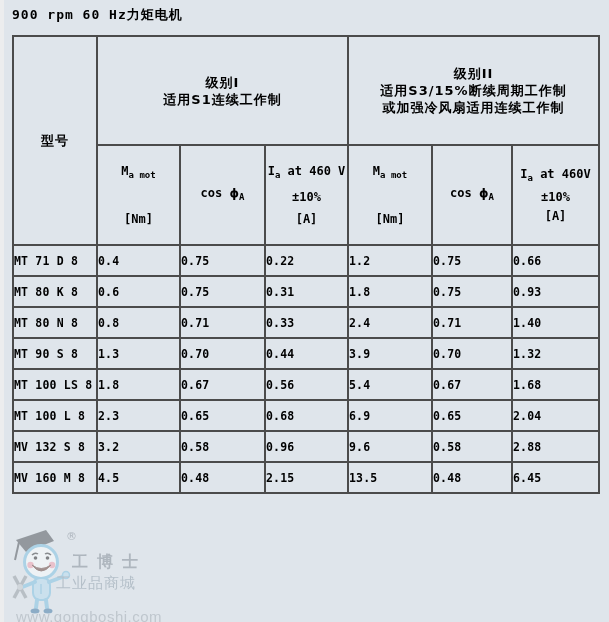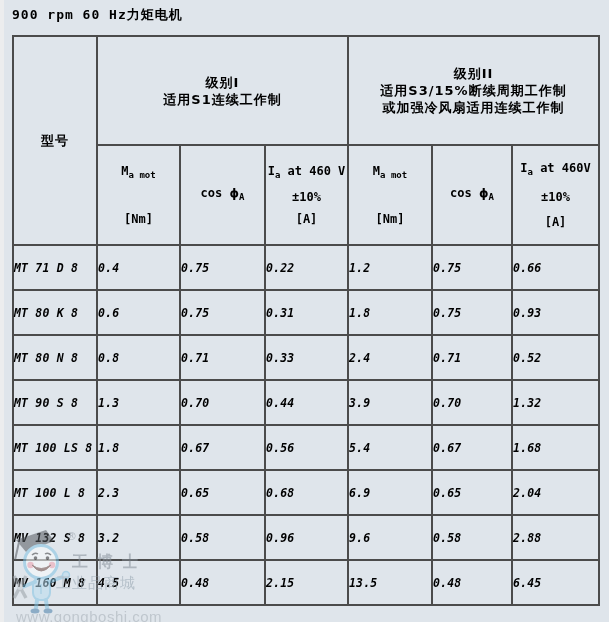--- a/index.html
+++ b/index.html
@@ -45,21 +45,21 @@
   
   .shcell { vertical-align:middle; font-family:"DejaVu Sans Mono","DejaVu Sans",monospace; font-size:12px; }
   .shbox {
     display:flex; flex-direction:column; justify-content:center; align-items:center;
     gap:32px; height:100%;
   }
   .shline { white-space:nowrap; line-height:12px; }
   .sb { font-size:9px; vertical-align:-3px; letter-spacing:0; }
   .phi { font-family:"DejaVu Sans", sans-serif; }
   
-  tbody tr { height:45px;font-style:italic; }
+  tbody tr { height:31px; }
   tbody td {
     font-family:"DejaVu Sans Mono","DejaVu Sans",monospace;
     font-size:11.5px; letter-spacing:0.2px;
     text-align:left; vertical-align:middle;
     padding-left:2px; white-space:nowrap;
   }
   
   .watermark {
     position:absolute; left:8px; top:524px; width:180px; height:95px;
     opacity:0.55; pointer-events:none;
@@ -143,21 +143,21 @@
           <span class="shline"><span>M</span><span class="sb">a mot</span></span>
           <span class="shline">[Nm]</span>
         </div>
       </th>
       <th class="shcell">
         <div class="shbox">
           <span class="shline"><span>cos</span>&nbsp;<span class="phi">ϕ</span><span class="sb">A</span></span>
         </div>
       </th>
       <th class="shcell">
-        <div class="shbox" style="gap:13px;">
+        <div class="shbox" style="gap:7px;">
           <span class="shline"><span>I</span><span class="sb">a</span><span> at 460V</span></span>
           <span class="shline">±10%</span>
           <span class="shline">[A]</span>
         </div>
       </th>
     </tr>
   </thead>
   <tbody>
       <tr>
         <td>MT 71 D 8</td>
@@ -177,21 +177,21 @@
         <td>0.75</td>
         <td>0.93</td>
       </tr>
       <tr>
         <td>MT 80 N 8</td>
         <td>0.8</td>
         <td>0.71</td>
         <td>0.33</td>
         <td>2.4</td>
         <td>0.71</td>
-        <td>0.52</td>
+        <td>1.40</td>
       </tr>
       <tr>
         <td>MT 90 S 8</td>
         <td>1.3</td>
         <td>0.70</td>
         <td>0.44</td>
         <td>3.9</td>
         <td>0.70</td>
         <td>1.32</td>
       </tr>

